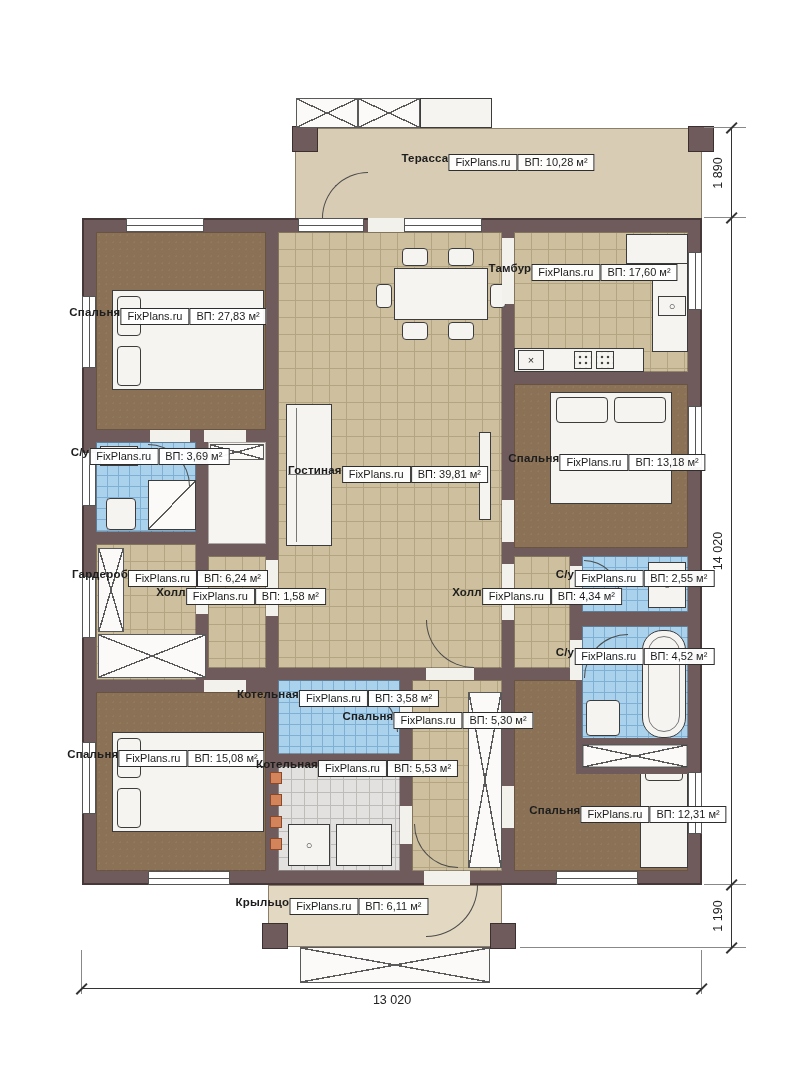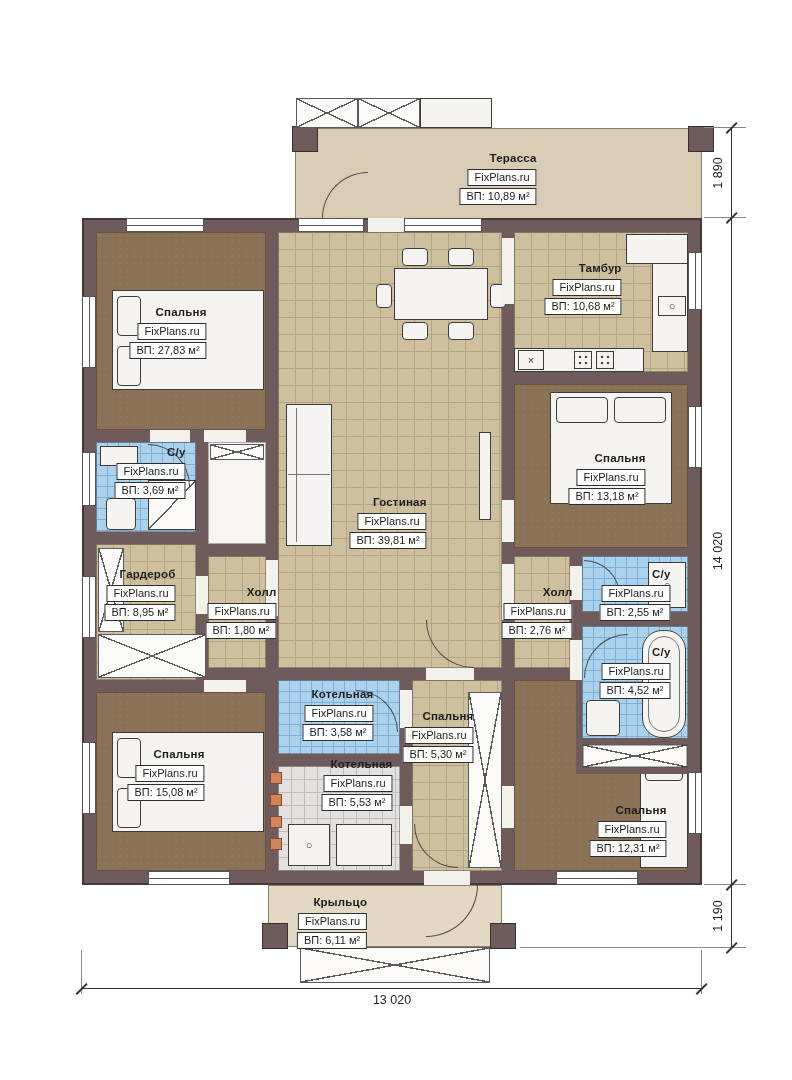--- a/index.html
+++ b/index.html
@@ -55,21 +55,21 @@
   .diag{background:linear-gradient(to bottom right,transparent calc(50% - .7px),#5a5a5a calc(50% - .7px),#5a5a5a calc(50% + .7px),transparent calc(50% + .7px)),#fbfaf8;
         border:1.4px solid #3c3c3c;z-index:8;}
   .dots{background-image:radial-gradient(#444 1.4px,transparent 1.6px);background-size:6px 6px;background-position:2px 2px;}
   .tub{border-radius:20px;}
   .tub::after{content:"";position:absolute;inset:5px;border:1px solid #777;border-radius:16px;}
   .glyph{display:flex;align-items:center;justify-content:center;font-size:11px;color:#333;}
   .orange{background:var(--accent-orange,#d4845a);border:1px solid #8a4a2a;z-index:9;}
   .sofa-line{background:#777;z-index:9;}
 
   
-  .rlabel{position:absolute;transform:translateX(-50%);display:flex;flex-direction:column;align-items:flex-end;
+  .rlabel{position:absolute;transform:translateX(-50%);display:flex;flex-direction:row;align-items:flex-start;
           z-index:30;text-align:center;white-space:nowrap;}
   .rlabel .nm{font-weight:700;font-size:11.5px;color:#1d1d1d;margin-bottom:3px;letter-spacing:.2px;}
   .rlabel .bx{background:rgba(255,255,255,.96);border:1.3px solid #2e2e2e;padding:1px 6px;
               font-size:11px;color:#1d1d1d;margin-top:2px;line-height:13px;}
 
   
   .dim-line{background:#333;z-index:40;}
   .tick{width:15px;height:1.6px;background:#333;transform:rotate(-45deg);z-index:41;}
   .ext{background:#888;z-index:39;}
   .dim-text{font-size:12.5px;color:#222;z-index:41;text-align:center;}
@@ -199,61 +199,61 @@
   <div class="abs orange" style="left:270px;top:838px;width:12px;height:12px"></div>
 
   <div class="abs xbox" style="left:98px;top:548px;width:26px;height:84px"></div>
   <div class="abs xbox" style="left:98px;top:634px;width:108px;height:44px"></div>
   <div class="abs xbox" style="left:468px;top:692px;width:34px;height:176px"></div>
   <div class="abs xbox" style="left:210px;top:444px;width:54px;height:16px"></div>
 
   <div class="rlabel" style="left:498px;top:152px">
     <div class="nm">Терасса</div>
     <div class="bx">FixPlans.ru</div>
-    <div class="bx">ВП: 10,89 м²</div>
+    <div class="bx">ВП: 10,28 м²</div>
   </div>
   <div class="rlabel" style="left:168px;top:306px">
     <div class="nm">Спальня</div>
     <div class="bx">FixPlans.ru</div>
     <div class="bx">ВП: 27,83 м²</div>
   </div>
   <div class="rlabel" style="left:583px;top:262px">
     <div class="nm">Тамбур</div>
     <div class="bx">FixPlans.ru</div>
-    <div class="bx">ВП: 10,68 м²</div>
+    <div class="bx">ВП: 17,60 м²</div>
   </div>
   <div class="rlabel" style="left:607px;top:452px">
     <div class="nm">Спальня</div>
     <div class="bx">FixPlans.ru</div>
     <div class="bx">ВП: 13,18 м²</div>
   </div>
   <div class="rlabel" style="left:150px;top:446px">
     <div class="nm">С/у</div>
     <div class="bx">FixPlans.ru</div>
     <div class="bx">ВП: 3,69 м²</div>
   </div>
-  <div class="rlabel" style="left:388px;top:496px">
+  <div class="rlabel" style="left:388px;top:464px">
     <div class="nm">Гостиная</div>
     <div class="bx">FixPlans.ru</div>
     <div class="bx">ВП: 39,81 м²</div>
   </div>
-  <div class="rlabel" style="left:140px;top:568px">
+  <div class="rlabel" style="left:170px;top:568px">
     <div class="nm">Гардероб</div>
     <div class="bx">FixPlans.ru</div>
-    <div class="bx">ВП: 8,95 м²</div>
+    <div class="bx">ВП: 6,24 м²</div>
   </div>
   <div class="rlabel" style="left:241px;top:586px">
     <div class="nm">Холл</div>
     <div class="bx">FixPlans.ru</div>
-    <div class="bx">ВП: 1,80 м²</div>
+    <div class="bx">ВП: 1,58 м²</div>
   </div>
   <div class="rlabel" style="left:537px;top:586px">
     <div class="nm">Холл</div>
     <div class="bx">FixPlans.ru</div>
-    <div class="bx">ВП: 2,76 м²</div>
+    <div class="bx">ВП: 4,34 м²</div>
   </div>
   <div class="rlabel" style="left:635px;top:568px">
     <div class="nm">С/у</div>
     <div class="bx">FixPlans.ru</div>
     <div class="bx">ВП: 2,55 м²</div>
   </div>
   <div class="rlabel" style="left:635px;top:646px">
     <div class="nm">С/у</div>
     <div class="bx">FixPlans.ru</div>
     <div class="bx">ВП: 4,52 м²</div>

